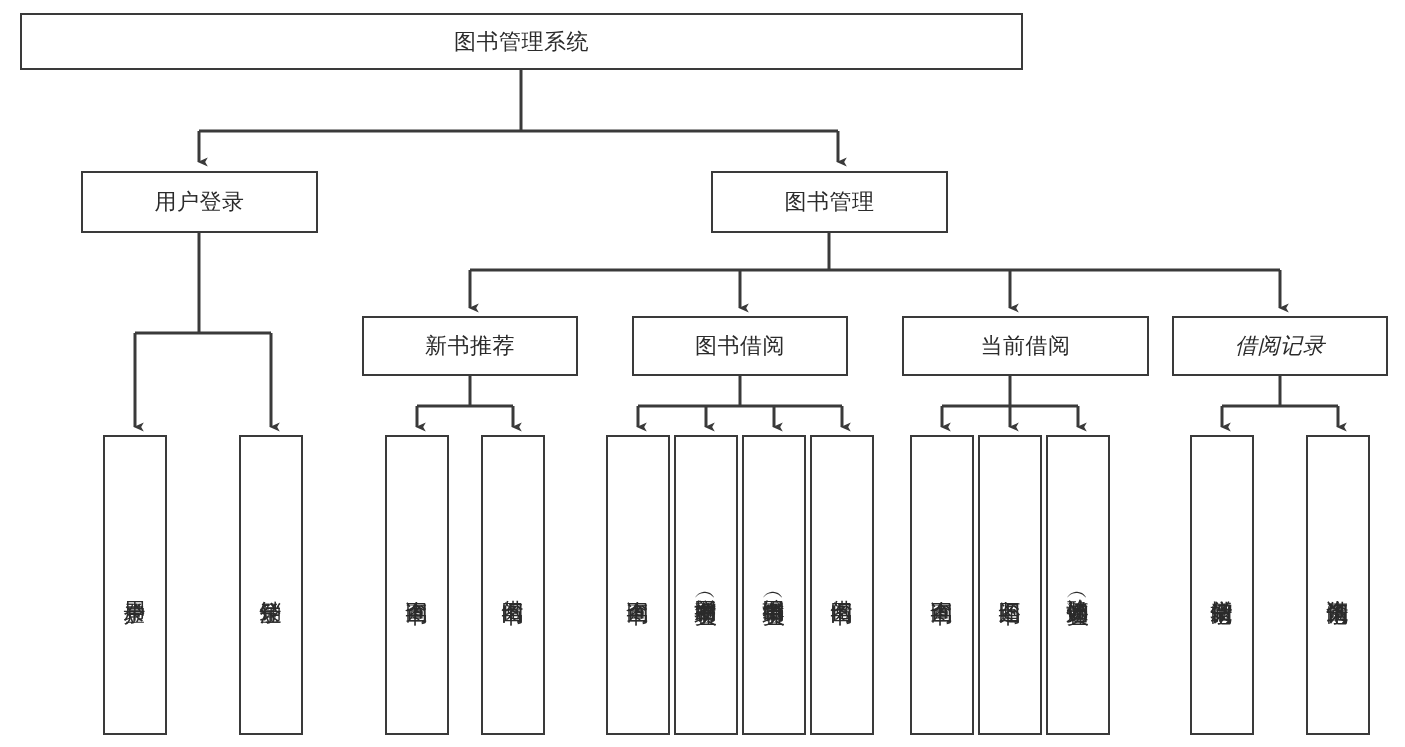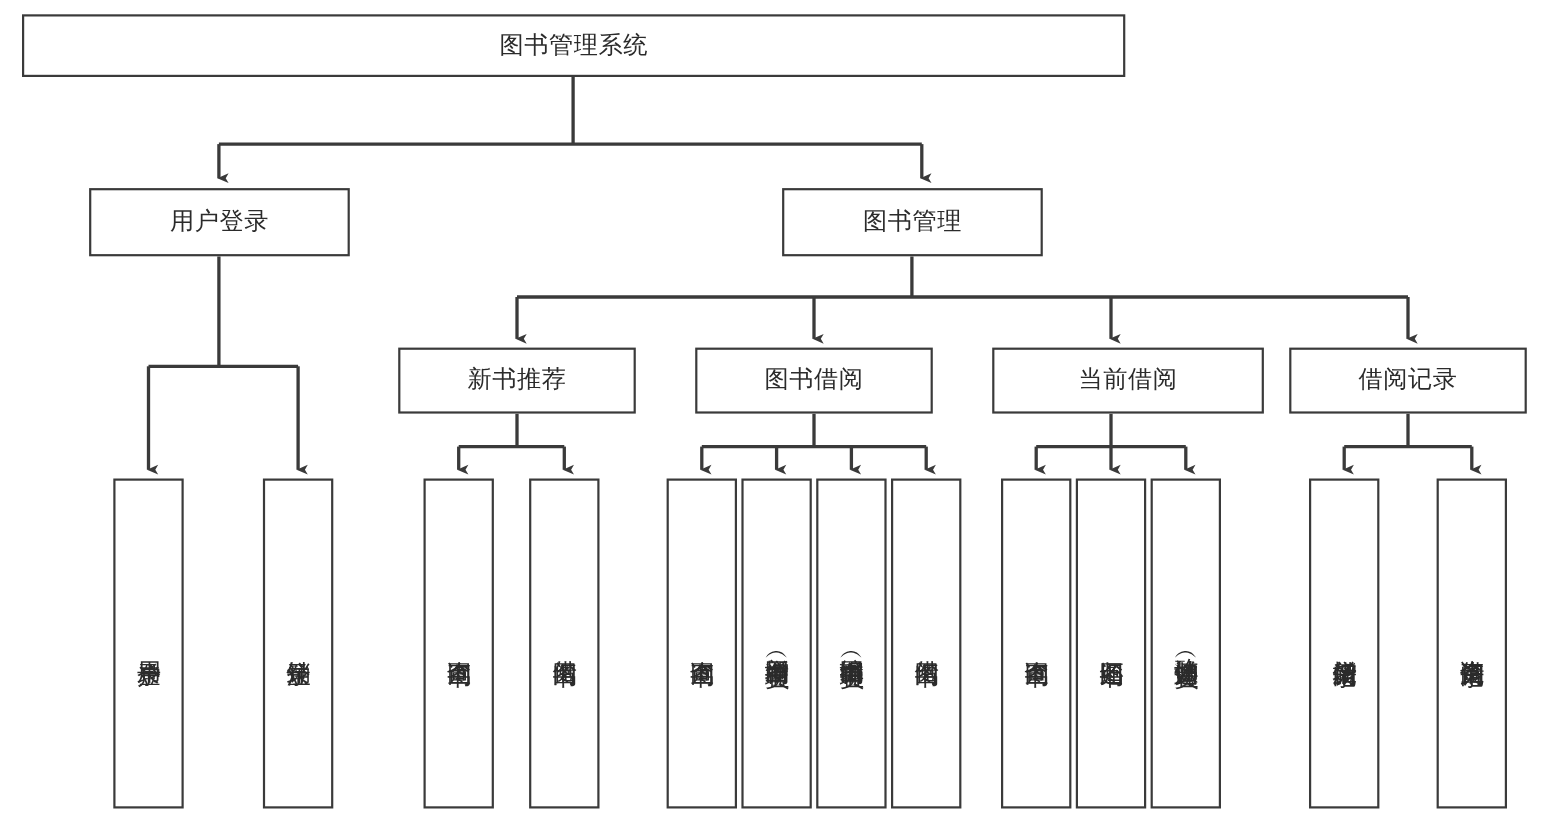--- a/index.html
+++ b/index.html
@@ -143,21 +143,21 @@
 
   <div class="node-box" style="left:362px; top:316px; width:216px; height:60px;">
     <span class="node-label-h">新书推荐</span>
   </div>
   <div class="node-box" style="left:632px; top:316px; width:216px; height:60px;">
     <span class="node-label-h">图书借阅</span>
   </div>
   <div class="node-box" style="left:902px; top:316px; width:247px; height:60px;">
     <span class="node-label-h">当前借阅</span>
   </div>
-  <div class="node-box" style="left:1172px; top:316px; width:216px; height:60px;">
+  <div class="node-box" style="left:1172px; top:316px; width:216px; height:60px;font-style:italic;">
     <span class="node-label-h">借阅记录</span>
   </div>
 
   <div class="node-box" style="left:103px; top:435px; width:64px; height:300px;">
     <div class="leaf-inner">
       <span class="node-label-v">用户登录</span>
     </div>
   </div>
   <div class="node-box" style="left:239px; top:435px; width:64px; height:300px;">
     <div class="leaf-inner">

